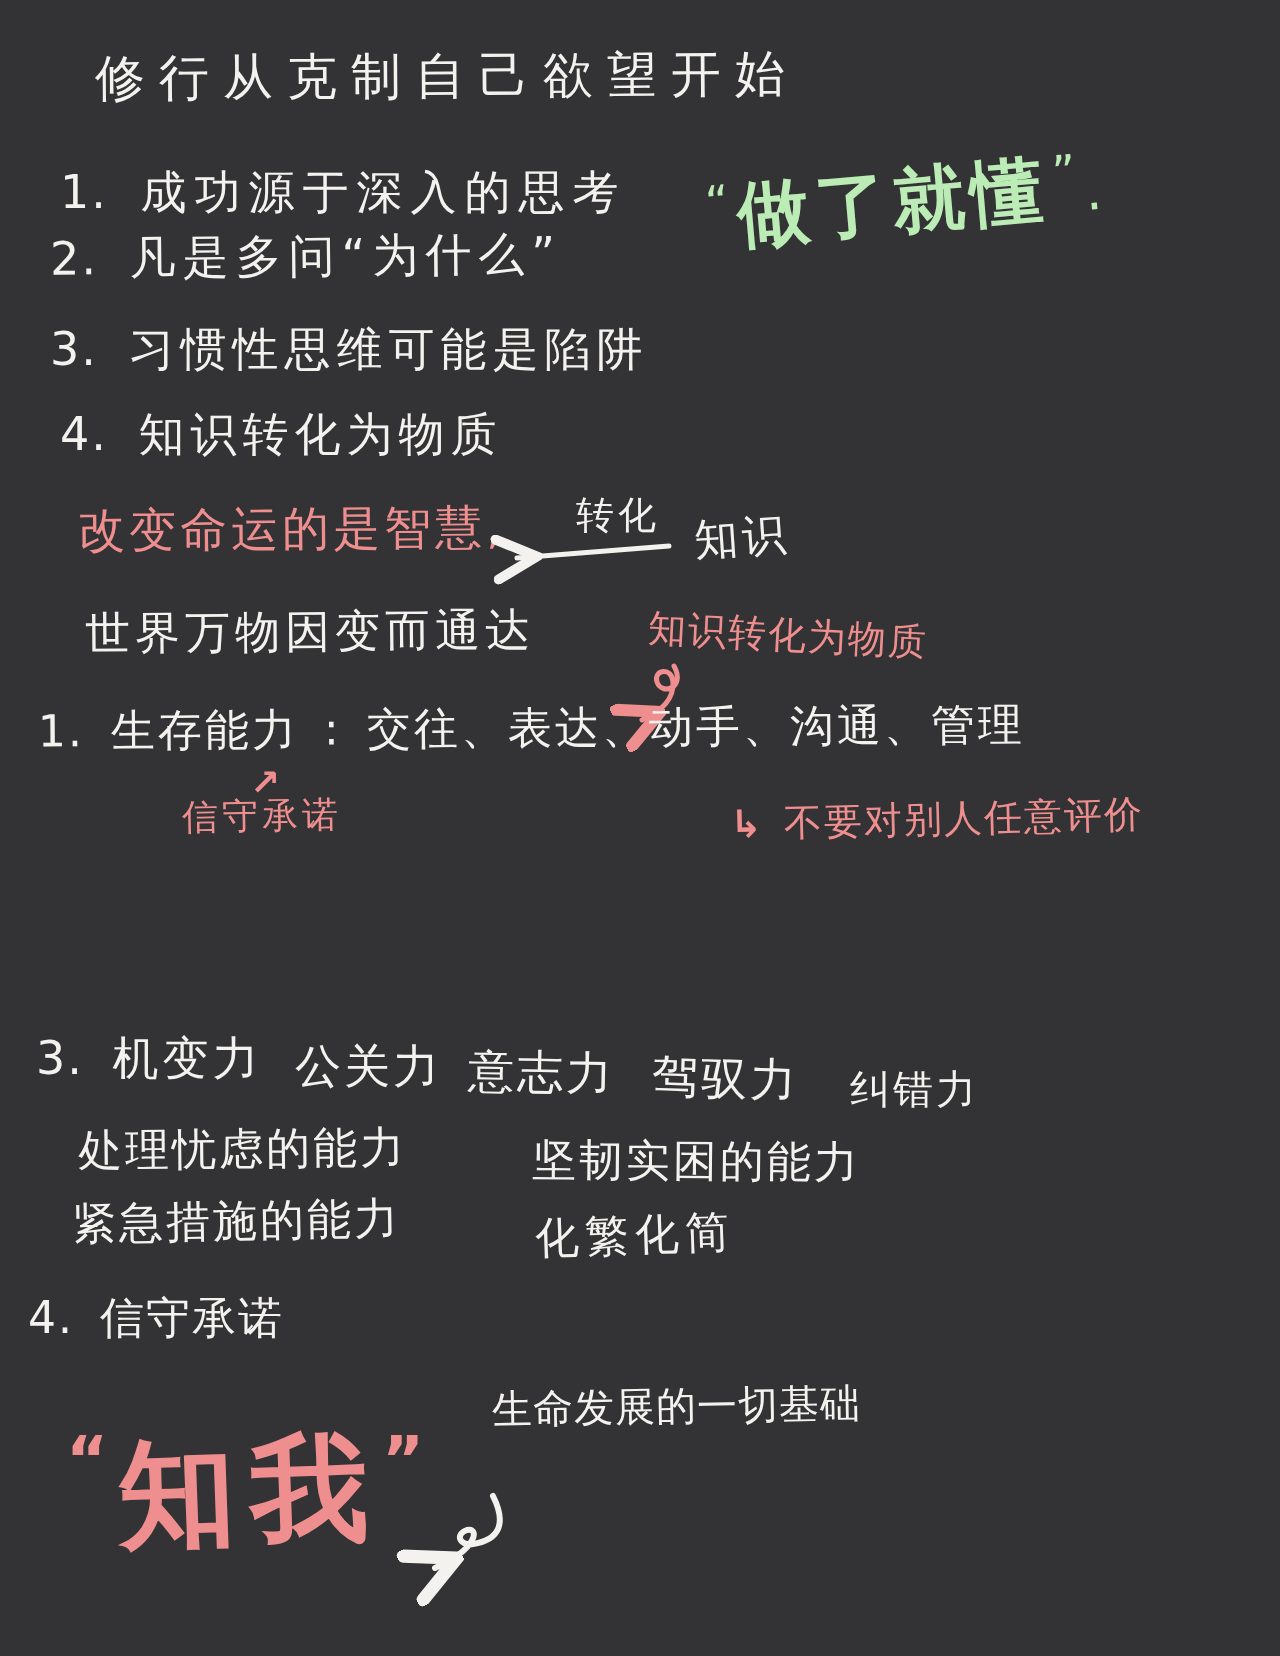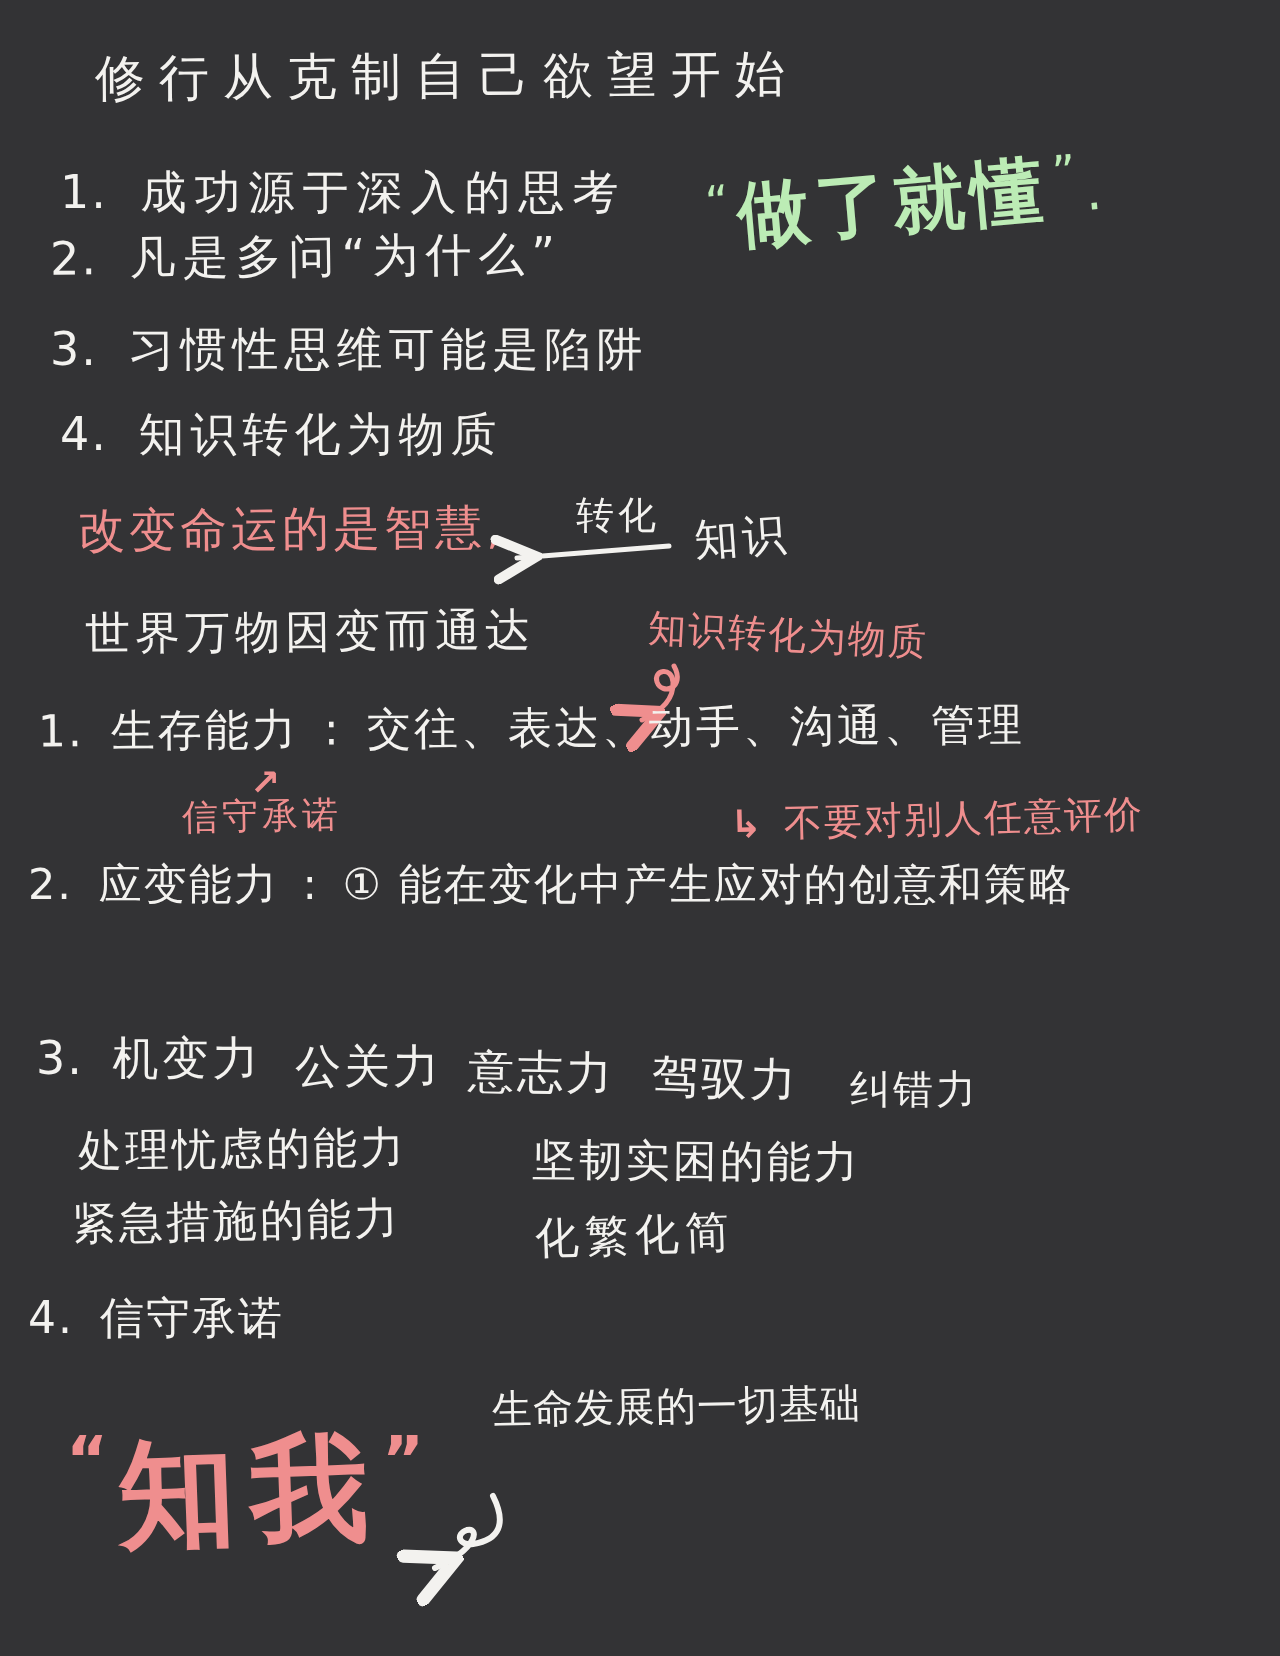--- a/index.html
+++ b/index.html
@@ -132,26 +132,20 @@
     <span class="colon">:</span>
     <span>交往、表达、动手、沟通、管理</span>
   </div>
   <div class="hw pink up-arrow">↗</div>
   <div class="hw pink note-below">信守承诺</div>
   <div class="hw pink note-right">
     <span class="hook">↳</span>
     <span>不要对别人任意评价</span>
   </div>
 
-  <div class="hw ab2-l1">
-    <span class="pt-num">2.</span>
-    <span>应变能力</span>
-    <span class="colon">:</span>
-    <span>① 能在变化中产生应对的创意和策略</span>
-  </div>
 
   <div class="hw ab3">
     <span class="pt-num">3.</span>
     <span>机变力</span>
   </div>
   <div class="hw sk0">公关力</div>
   <div class="hw sk1">意志力</div>
   <div class="hw sk2">驾驭力</div>
   <div class="hw sk3">纠错力</div>
   <div class="hw cap0">处理忧虑的能力</div>

